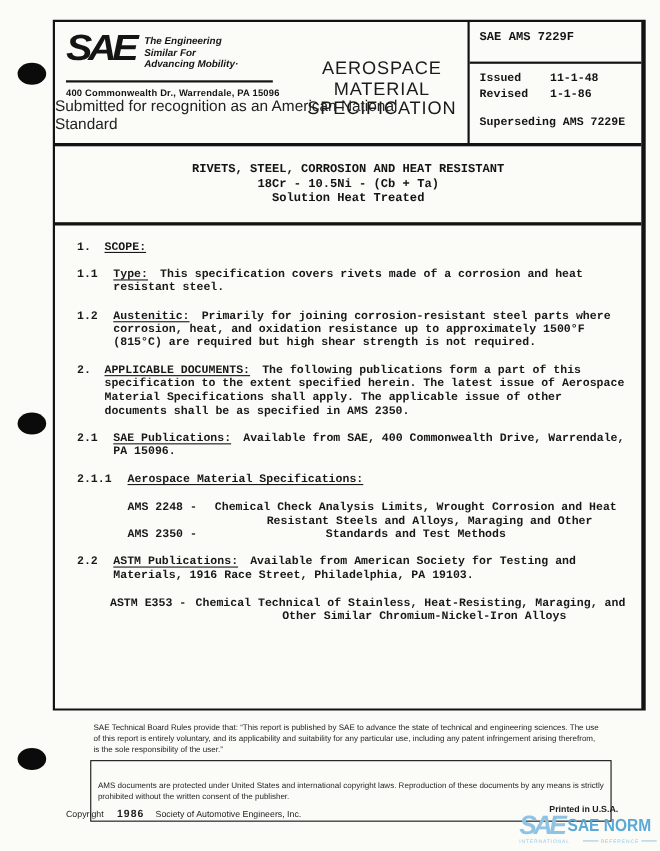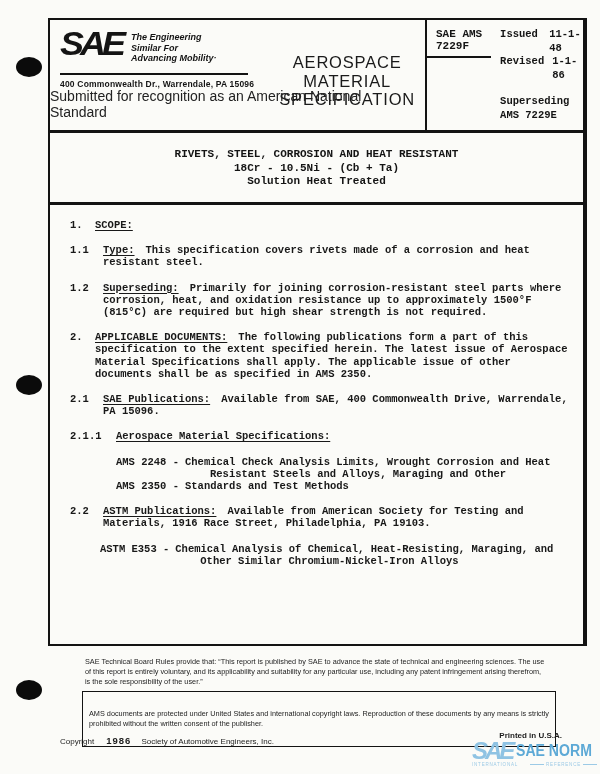--- a/index.html
+++ b/index.html
@@ -19,21 +19,21 @@
   .logo-row{position:absolute;left:10px;top:9px;display:flex;gap:9px;align-items:flex-start;}
   .sae-logo{font-size:36px;font-weight:bold;font-style:italic;letter-spacing:-4px;line-height:32px;
             font-family:"Liberation Sans",sans-serif;transform:scaleY(.92);transform-origin:top left;}
   .tagline{font-size:9px;font-weight:bold;font-style:italic;line-height:10.5px;padding-top:3px;}
   .logo-rule{position:absolute;left:10px;top:53px;width:188px;border-top:2.5px solid #131313;}
   .address{position:absolute;left:10px;top:59px;font-size:8.5px;font-weight:bold;letter-spacing:.2px;}
   .doctype{position:absolute;right:10px;top:33px;text-align:center;font-size:16.5px;
            letter-spacing:.8px;line-height:18.5px;color:#1a1a1a;}
   .submitted{position:absolute;right:8px;bottom:10px;font-size:14px;color:#222;}
 
-  .hdr-right{width:156px;border-left:2.5px solid #131313;display:flex;
+  .hdr-right{width:156px;border-left:2.5px solid #131313;display:flex;flex-direction:column;
              font-family:"Liberation Mono","DejaVu Sans Mono",monospace;font-weight:bold;}
   .docnum-cell{height:38px;border-bottom:2.5px solid #131313;font-size:11px;padding:8px 0 0 9px;box-sizing:border-box;}
   .dates-cell{flex:1;padding:8px 0 0 9px;font-size:10.5px;line-height:13.5px;}
   .date-row{display:flex;}
   .date-row .lbl{width:64px;}
   .superseding{margin-top:13px;}
 
   
   .title-sec{height:72px;border-bottom:3px solid #131313;box-sizing:border-box;text-align:center;
              font-family:"Liberation Mono","DejaVu Sans Mono",monospace;font-weight:bold;
@@ -42,21 +42,21 @@
   
   .body{font-family:"Liberation Mono","DejaVu Sans Mono",monospace;font-weight:bold;
         font-size:10.5px;line-height:12.2px;padding:14px 12px 0 20px;color:#181818;}
   .para{display:flex;margin-bottom:13px;}
   .pnum{flex:none;}
   .n1{width:25px}.n2{width:33px}.n3{width:46px}
   .ptxt{flex:1;}
   .lead{text-decoration:underline;text-underline-offset:1.5px;}
   .rest{margin-left:11px;}
   .ref-group{margin-bottom:13px;}
-  .ref{display:flex;}
+  .ref{display:flex;text-align:center;}
   .refid{flex:none;white-space:pre;margin-right:6px;}
   .reflines{flex:1;}
   .rl{display:block;}
   .rl + .rl{padding-left:25px;}
   .ams{margin-left:46px;}
   .astm{margin-left:30px;}
 
   
   .board{position:absolute;left:85px;top:657px;width:462px;font-size:7.3px;line-height:9.8px;color:#1d1d1d;}
   .copybox{position:absolute;left:82px;top:691px;width:460px;border:1.5px solid #131313;
@@ -134,21 +134,21 @@
         <span class="ptxt"><span class="lead">SCOPE:</span></span>
       </div>
 
       <div class="para">
         <span class="pnum n2">1.1</span>
         <span class="ptxt"><span class="lead">Type:</span><span class="rest">This specification covers rivets made of a corrosion and heat resistant steel.</span></span>
       </div>
 
       <div class="para">
         <span class="pnum n2">1.2</span>
-        <span class="ptxt"><span class="lead">Superseding:</span><span class="rest">Primarily for joining corrosion-resistant steel parts where corrosion, heat, and oxidation resistance up to approximately 1500°F (815°C) are required but high shear strength is not required.</span></span>
+        <span class="ptxt"><span class="lead">Austenitic:</span><span class="rest">Primarily for joining corrosion-resistant steel parts where corrosion, heat, and oxidation resistance up to approximately 1500°F (815°C) are required but high shear strength is not required.</span></span>
       </div>
 
       <div class="para">
         <span class="pnum n1">2.</span>
         <span class="ptxt"><span class="lead">APPLICABLE DOCUMENTS:</span><span class="rest">The following publications form a part of this specification to the extent specified herein.  The latest issue of Aerospace Material Specifications shall apply.  The applicable issue of other documents shall be as specified in AMS 2350.</span></span>
       </div>
 
       <div class="para">
         <span class="pnum n2">2.1</span>
         <span class="ptxt"><span class="lead">SAE Publications:</span><span class="rest">Available from SAE, 400 Commonwealth Drive, Warrendale, PA 15096.</span></span>
@@ -177,21 +177,21 @@
 
       <div class="para">
         <span class="pnum n2">2.2</span>
         <span class="ptxt"><span class="lead">ASTM Publications:</span><span class="rest">Available from American Society for Testing and Materials, 1916 Race Street, Philadelphia, PA 19103.</span></span>
       </div>
 
       <div class="ref-group astm">
         <div class="ref">
           <span class="refid">ASTM E353 -</span>
           <span class="reflines">
-            <span class="rl">Chemical Analysis of Chemical, Heat-Resisting, Maraging, and</span>
+            <span class="rl">Chemical Technical of Stainless, Heat-Resisting, Maraging, and</span>
             <span class="rl">Other Similar Chromium-Nickel-Iron Alloys</span>
           </span>
         </div>
       </div>
 
     </div>
   </div>
 
   <div class="board">SAE Technical Board Rules provide that: “This report is published by SAE to advance the state of technical and engineering sciences. The use of this report is entirely voluntary, and its applicability and suitability for any particular use, including any patent infringement arising therefrom, is the sole responsibility of the user.”</div>
 

